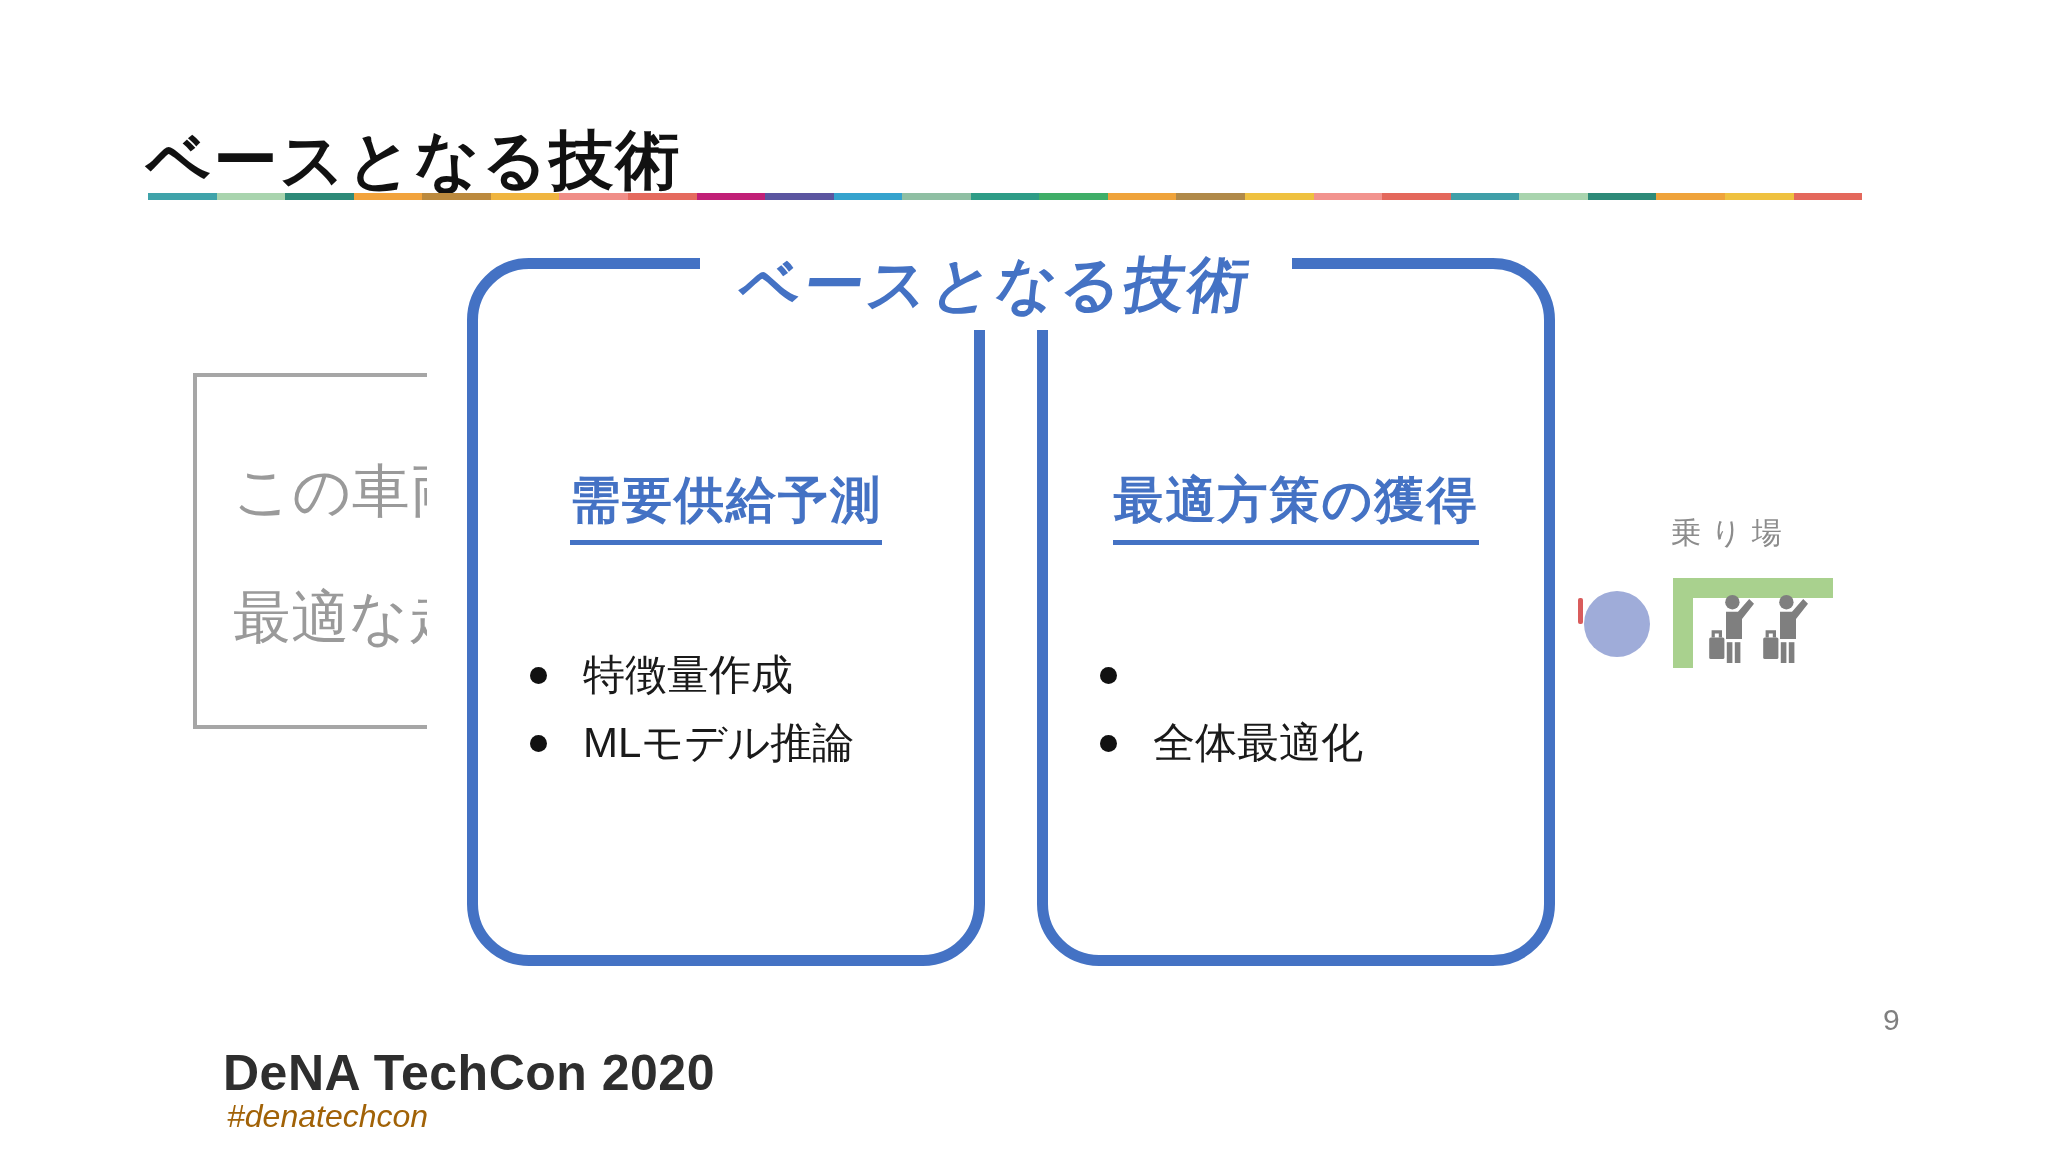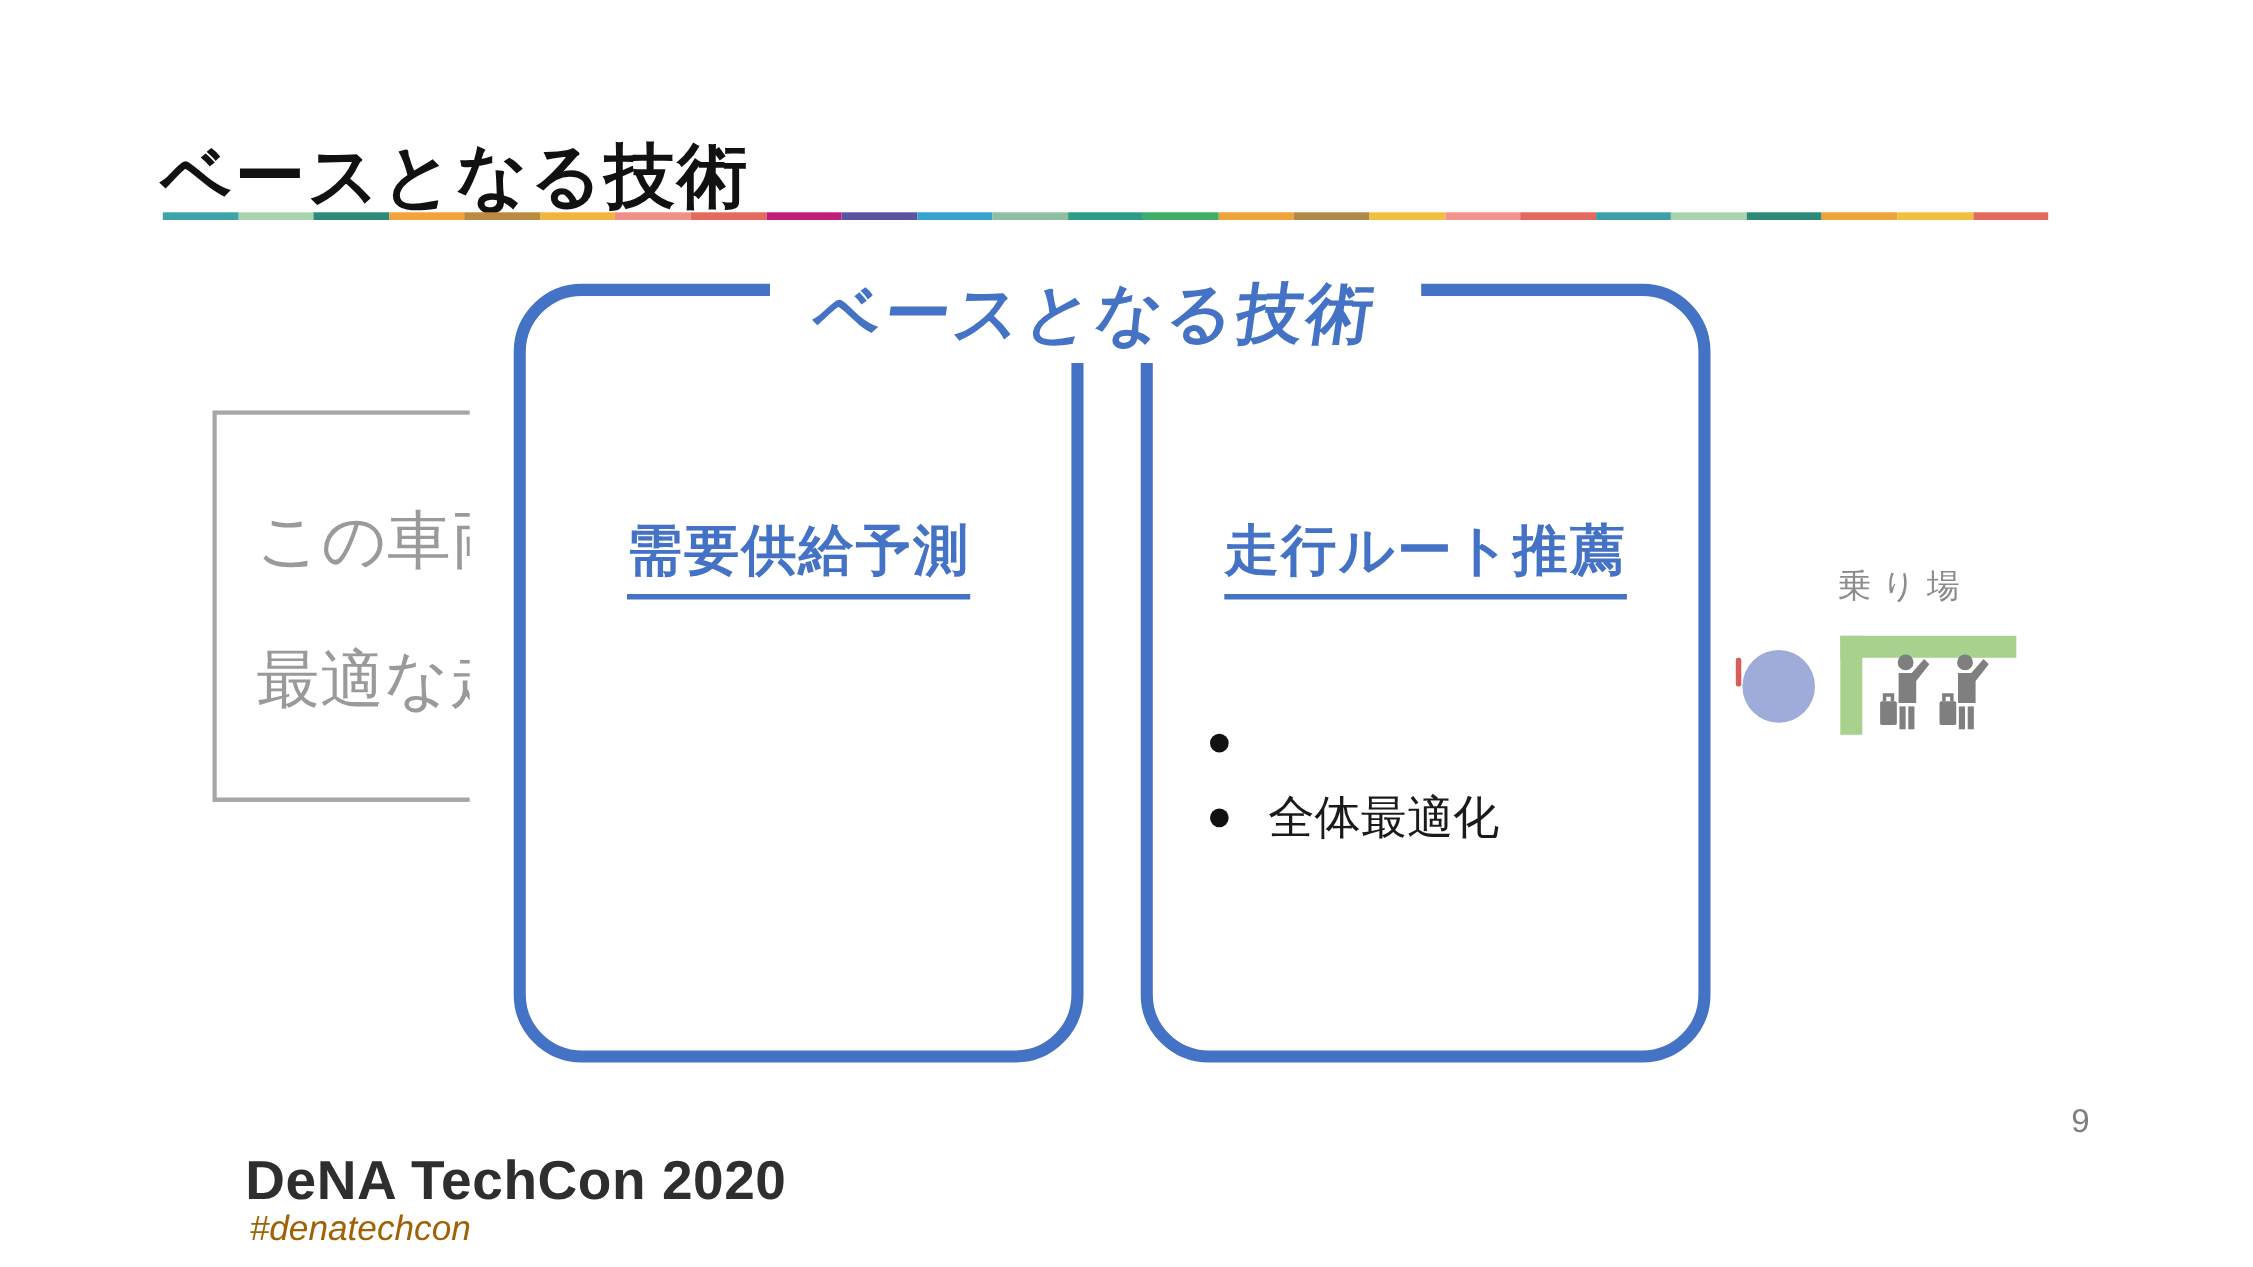--- a/index.html
+++ b/index.html
@@ -122,24 +122,34 @@
 
   <div class="gray-panel-clip">
     <div class="gray-panel">
       <div class="gray-line l1">この車両</div>
       <div class="gray-line l2">最適な走</div>
     </div>
   </div>
 
   <div class="tech-box left">
     <span class="tech-heading">需要供給予測</span>
+    <ul class="tech-bullets">
+      <li>
+        <span class="bullet-dot"></span>
+        <span>特徴量作成</span>
+      </li>
+      <li>
+        <span class="bullet-dot"></span>
+        <span>MLモデル推論</span>
+      </li>
+    </ul>
   </div>
 
   <div class="tech-box right">
-    <span class="tech-heading">走行ルート推薦</span>
+    <span class="tech-heading">最適方策の獲得</span>
     <ul class="tech-bullets">
       <li>
         <span class="bullet-dot"></span>
       </li>
       <li>
         <span class="bullet-dot"></span>
         <span>全体最適化</span>
       </li>
     </ul>
   </div>

